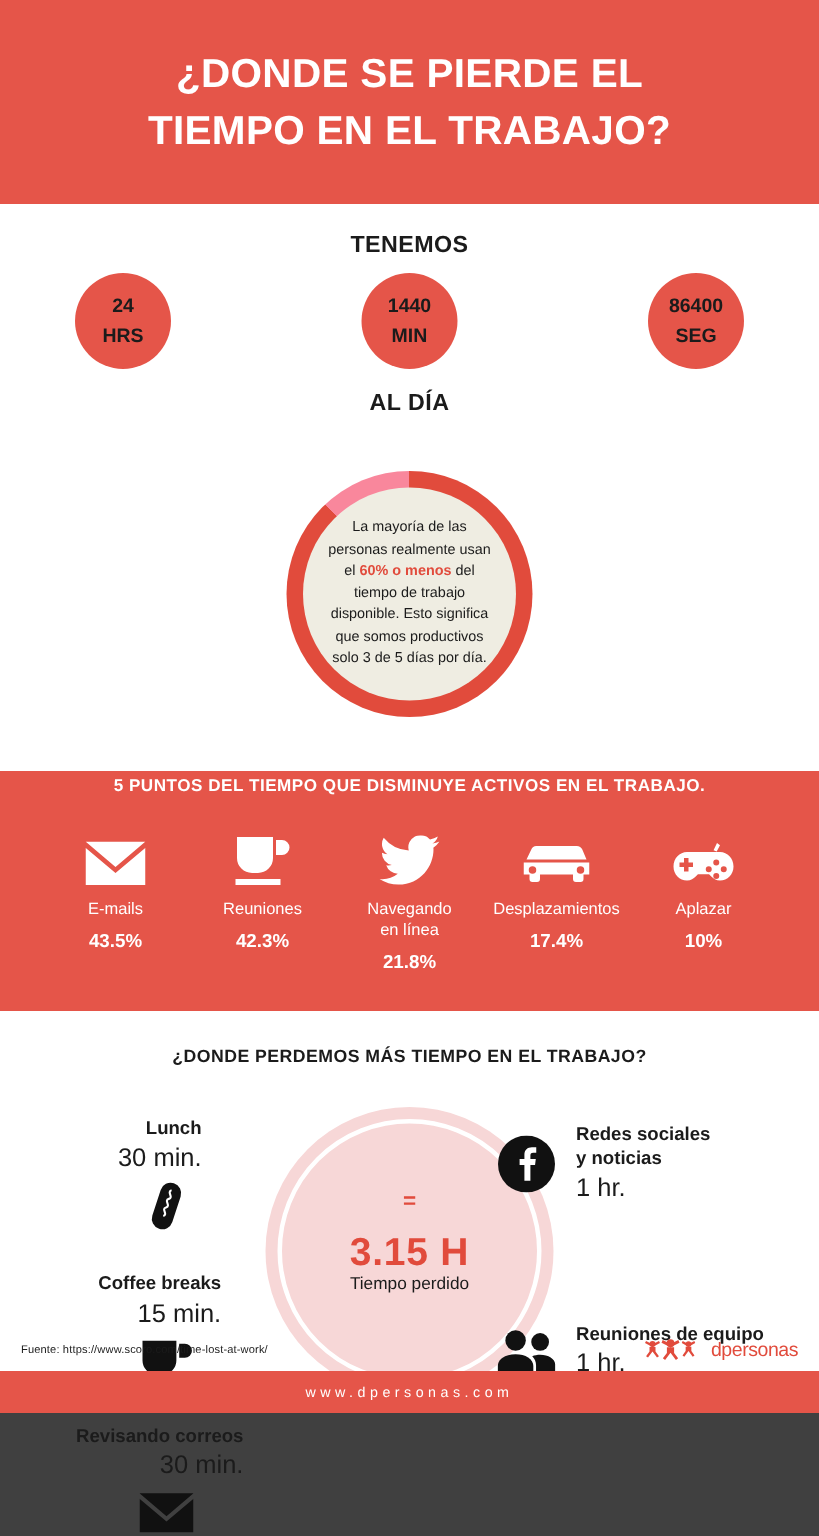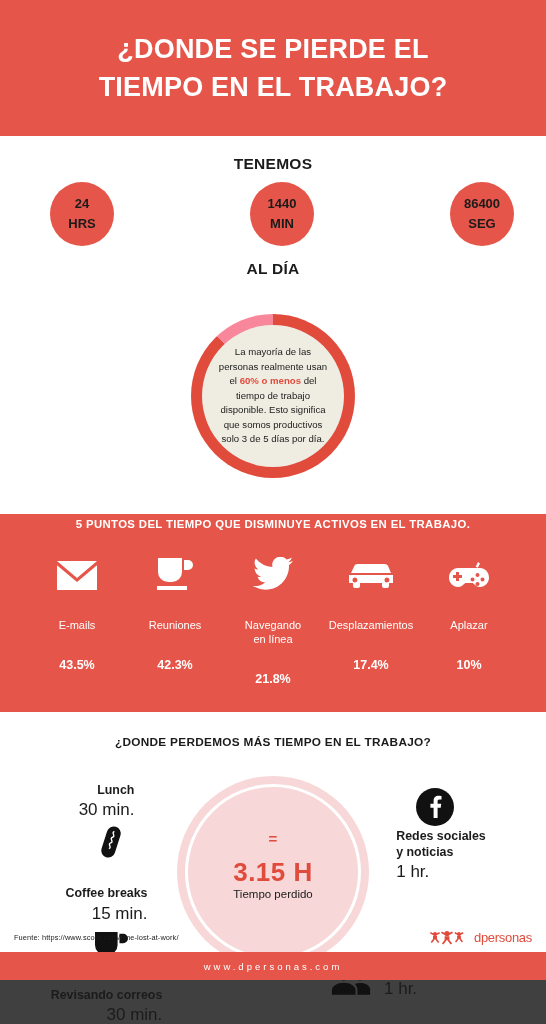--- a/index.html
+++ b/index.html
@@ -35,21 +35,21 @@
     position: relative;
   }
   .band-label {
     text-align: center; color: #1b1b1b;
     font-size: 15.5px; font-weight: bold; letter-spacing: .3px;
   }
   .band-label.top { padding-top: 19px; }
   .band-label.bottom { padding-top: 14px; }
   .circles-row {
     display: flex; justify-content: space-between;
-    padding: 9px 32px 0 50px;
+    padding: 9px 50px 0 50px;
   }
   .red-circle {
     width: 64px; height: 64px; border-radius: 50%;
     background: #E55549;
     display: flex; flex-direction: column;
     align-items: center; justify-content: center;
     color: #1b1b1b; font-weight: bold; font-size: 13px; line-height: 1.55;
   }
 
   
@@ -83,21 +83,21 @@
     text-align: center; color: #ffffff;
     font-size: 11.4px; font-weight: bold; letter-spacing: .35px;
     margin-bottom: 22px;
   }
   .points-row {
     display: flex; justify-content: space-between;
     padding: 0 28px; align-items: flex-start;
   }
   .point {
     flex: 1; display: flex; flex-direction: column;
-    align-items: center; text-align: center; gap: 19px;
+    align-items: center; text-align: center;
   }
   .point .ico { height: 38px; display: flex; align-items: flex-end; justify-content: center; }
   .point .ico svg { display: block; fill: #ffffff; }
   .point .plabel {
     color: #ffffff; font-size: 11px; margin-top: 9px; line-height: 1.28;
   }
   .point .pval {
     color: #ffffff; font-size: 12.5px; font-weight: bold; margin-top: 7px;
   }
 
@@ -132,21 +132,21 @@
   .side.left .txt { text-align: right; padding-right: 9px; }
   .side.right .txt { text-align: left; padding-left: 12px; }
   .item .name { font-size: 12.4px; font-weight: bold; color: #1b1b1b; line-height: 1.3; }
   .item .val  { font-size: 17px; color: #1b1b1b; line-height: 1.3; margin-top: 1px; }
   .item .glyph { width: 42px; height: 42px; flex: 0 0 42px;
                  display: flex; align-items: center; justify-content: center; }
   .item .glyph svg { display: block; fill: #111111; }
   .side.left .item.i0 { margin-top: 0px; }
   .side.left .item.i1 { margin-top: 22px; }
   .side.left .item.i2 { margin-top: 20px; }
-  .side.right .item.i0 { margin-top: 4px; flex-direction: column; }
+  .side.right .item.i0 { margin-top: 4px; }
   .side.right .item.i1 { margin-top: 76px; }
 
   
   .footer {
     position: absolute; bottom: 28px; left: 0; right: 0;
     height: 30px; display: flex; align-items: center;
     justify-content: space-between; padding: 0 14px;
   }
   .source { font-size: 7.4px; color: #1b1b1b; letter-spacing: .1px; }
   .logo { display: flex; align-items: center; gap: 1px; }

